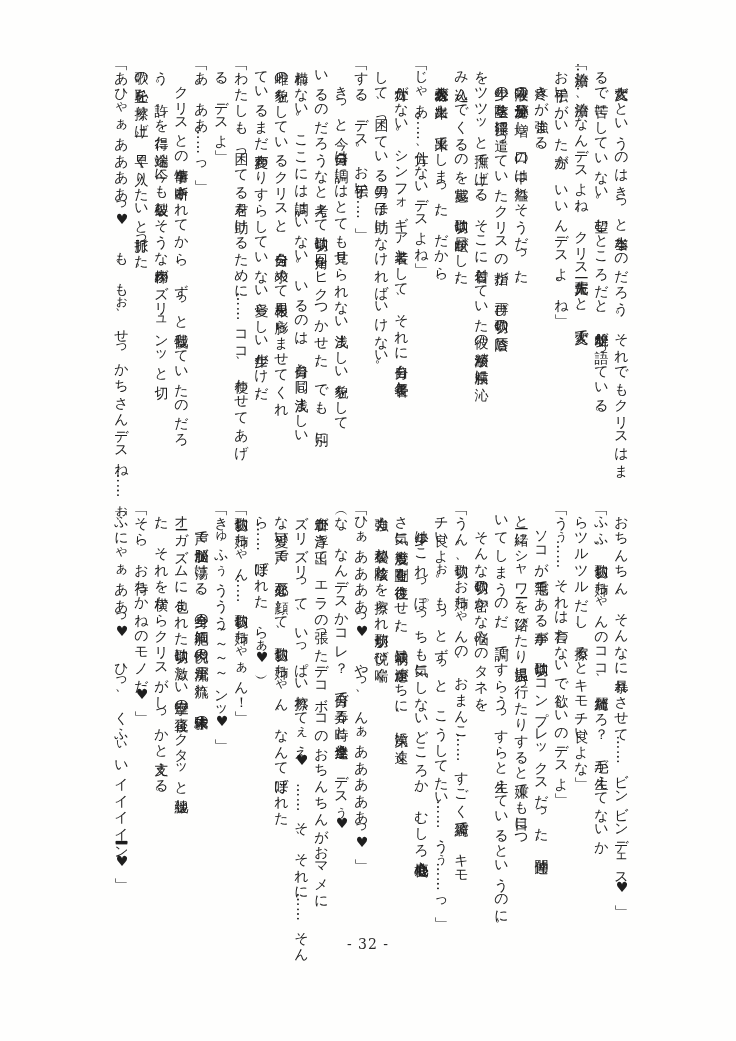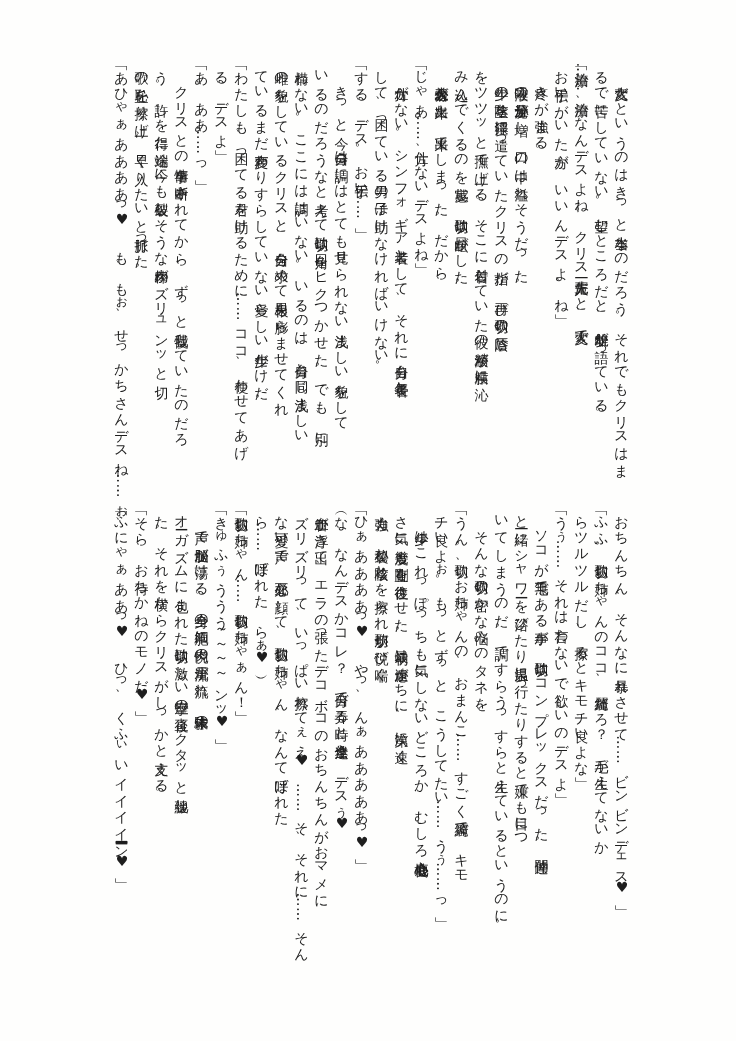--- a/index.html
+++ b/index.html
@@ -97,13 +97,14 @@
       <div class="line">ら……呼ばれた、らぁ♥）</div>
       <div class="line">「切歌お姉ちゃん……切歌お姉ちゃぁん！」</div>
       <div class="line">「きゅふぅううう～～～～ンッ♥」</div>
       <div class="line">　声で脳髄が蕩ける。全身の細胞に肉悦の電流が流れ、未体験の</div>
       <div class="line">オーガズムに包まれた切歌は激しい痙攣の直後、クタッと弛緩し</div>
       <div class="line">た。それを横からクリスがしっかと支える。</div>
       <div class="line">「そら、お待ちかねのモノだ♥」</div>
       <div class="line">「ふにゃぁああっ♥　ひっ、くふぃいイイイイーーーーーン♥」</div>
     </div>
 
+  <div class="page-number">- 32 -</div>
 </div>
 
 </body></html>

